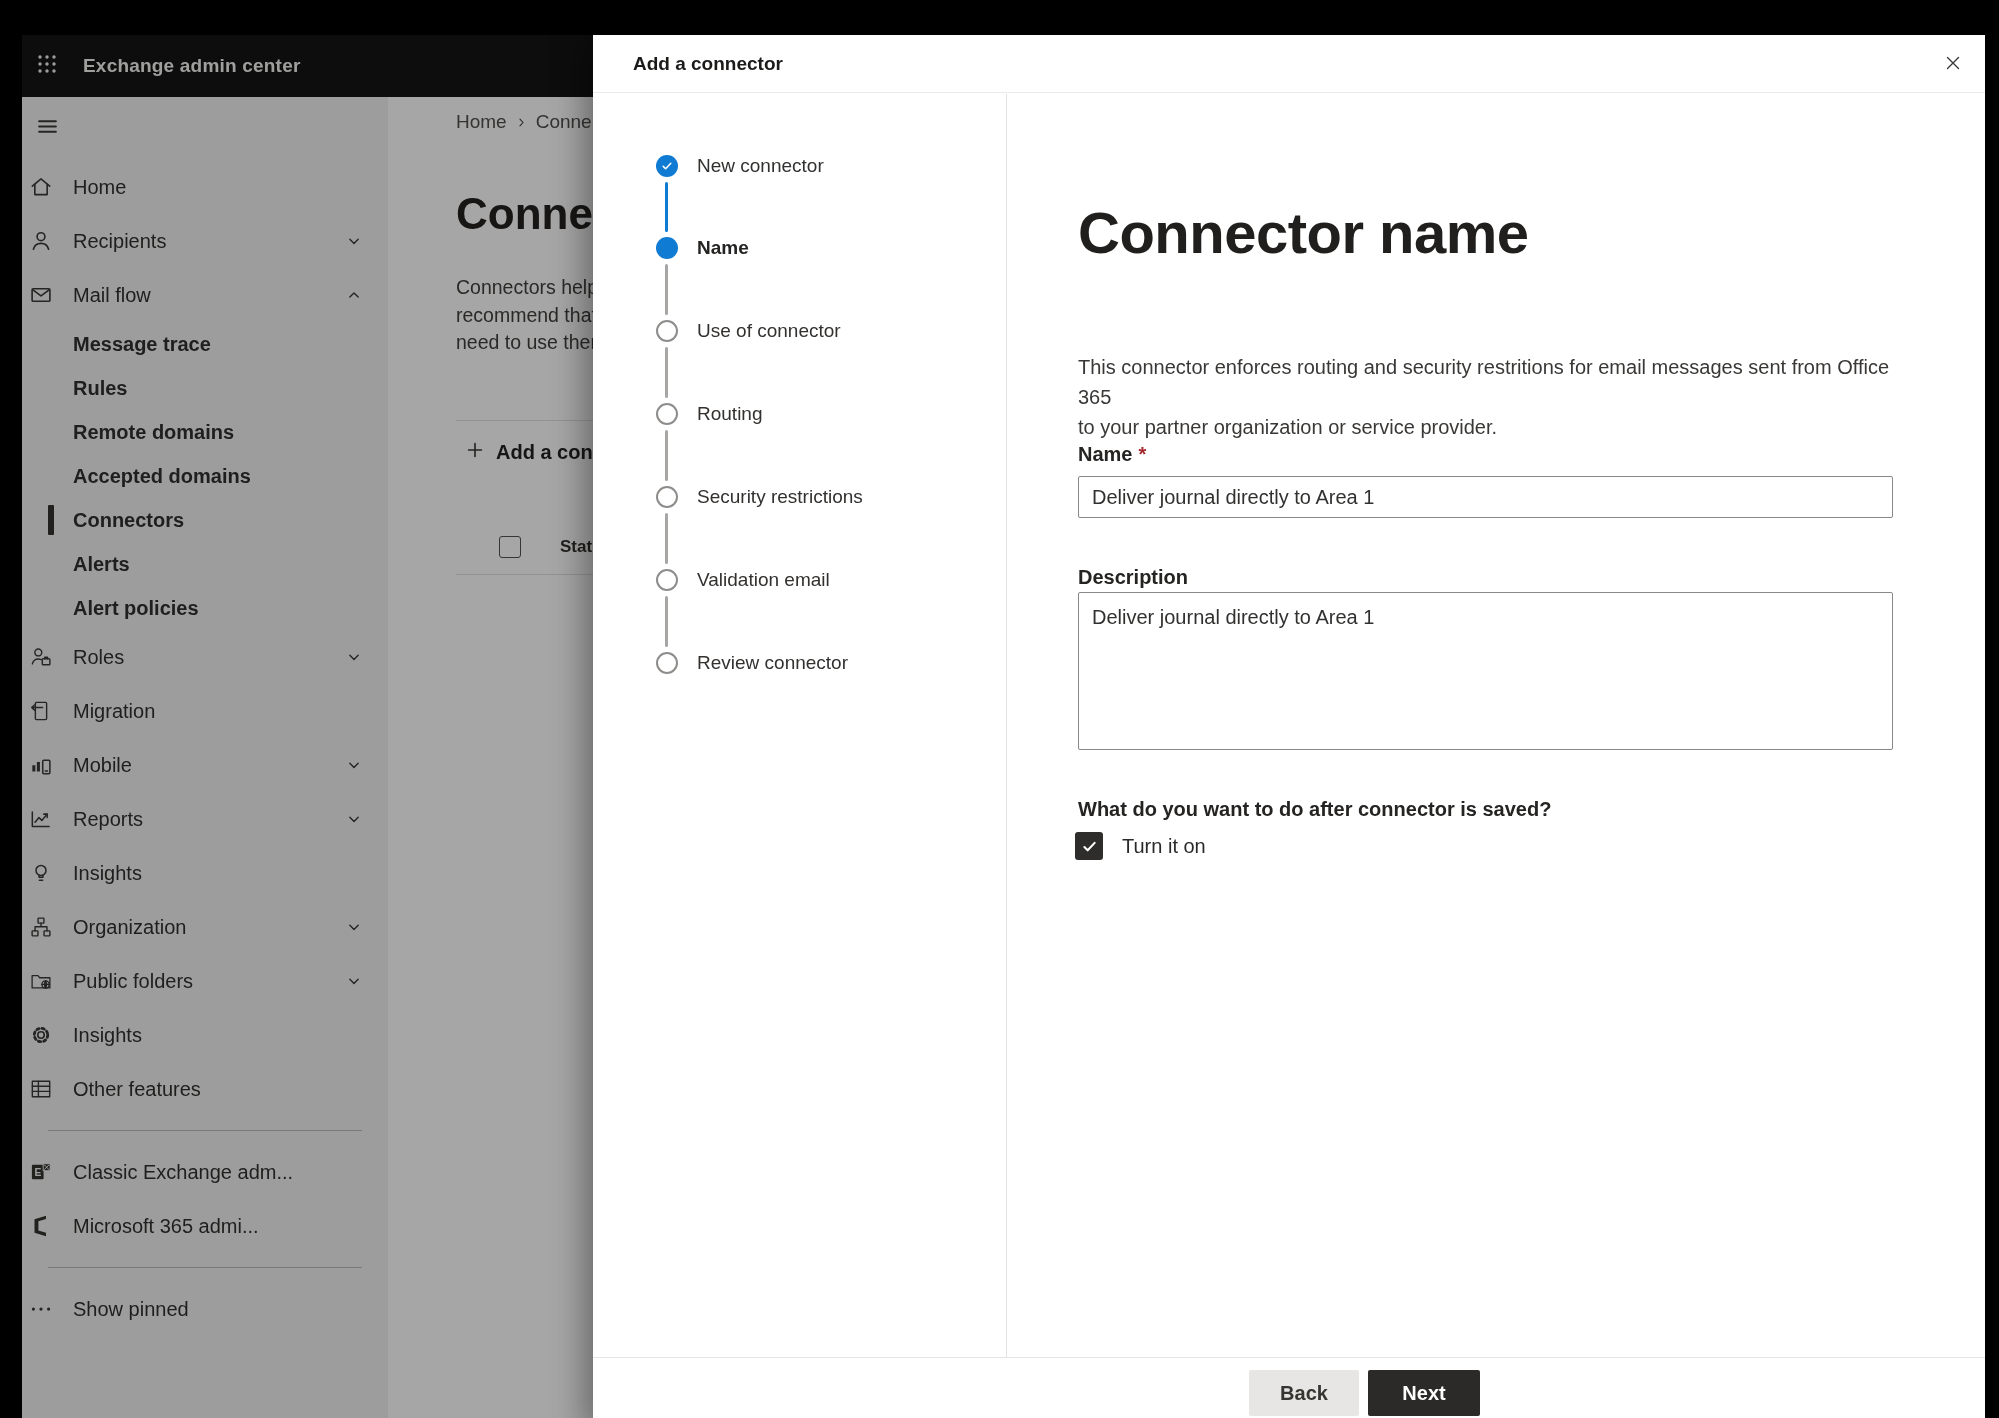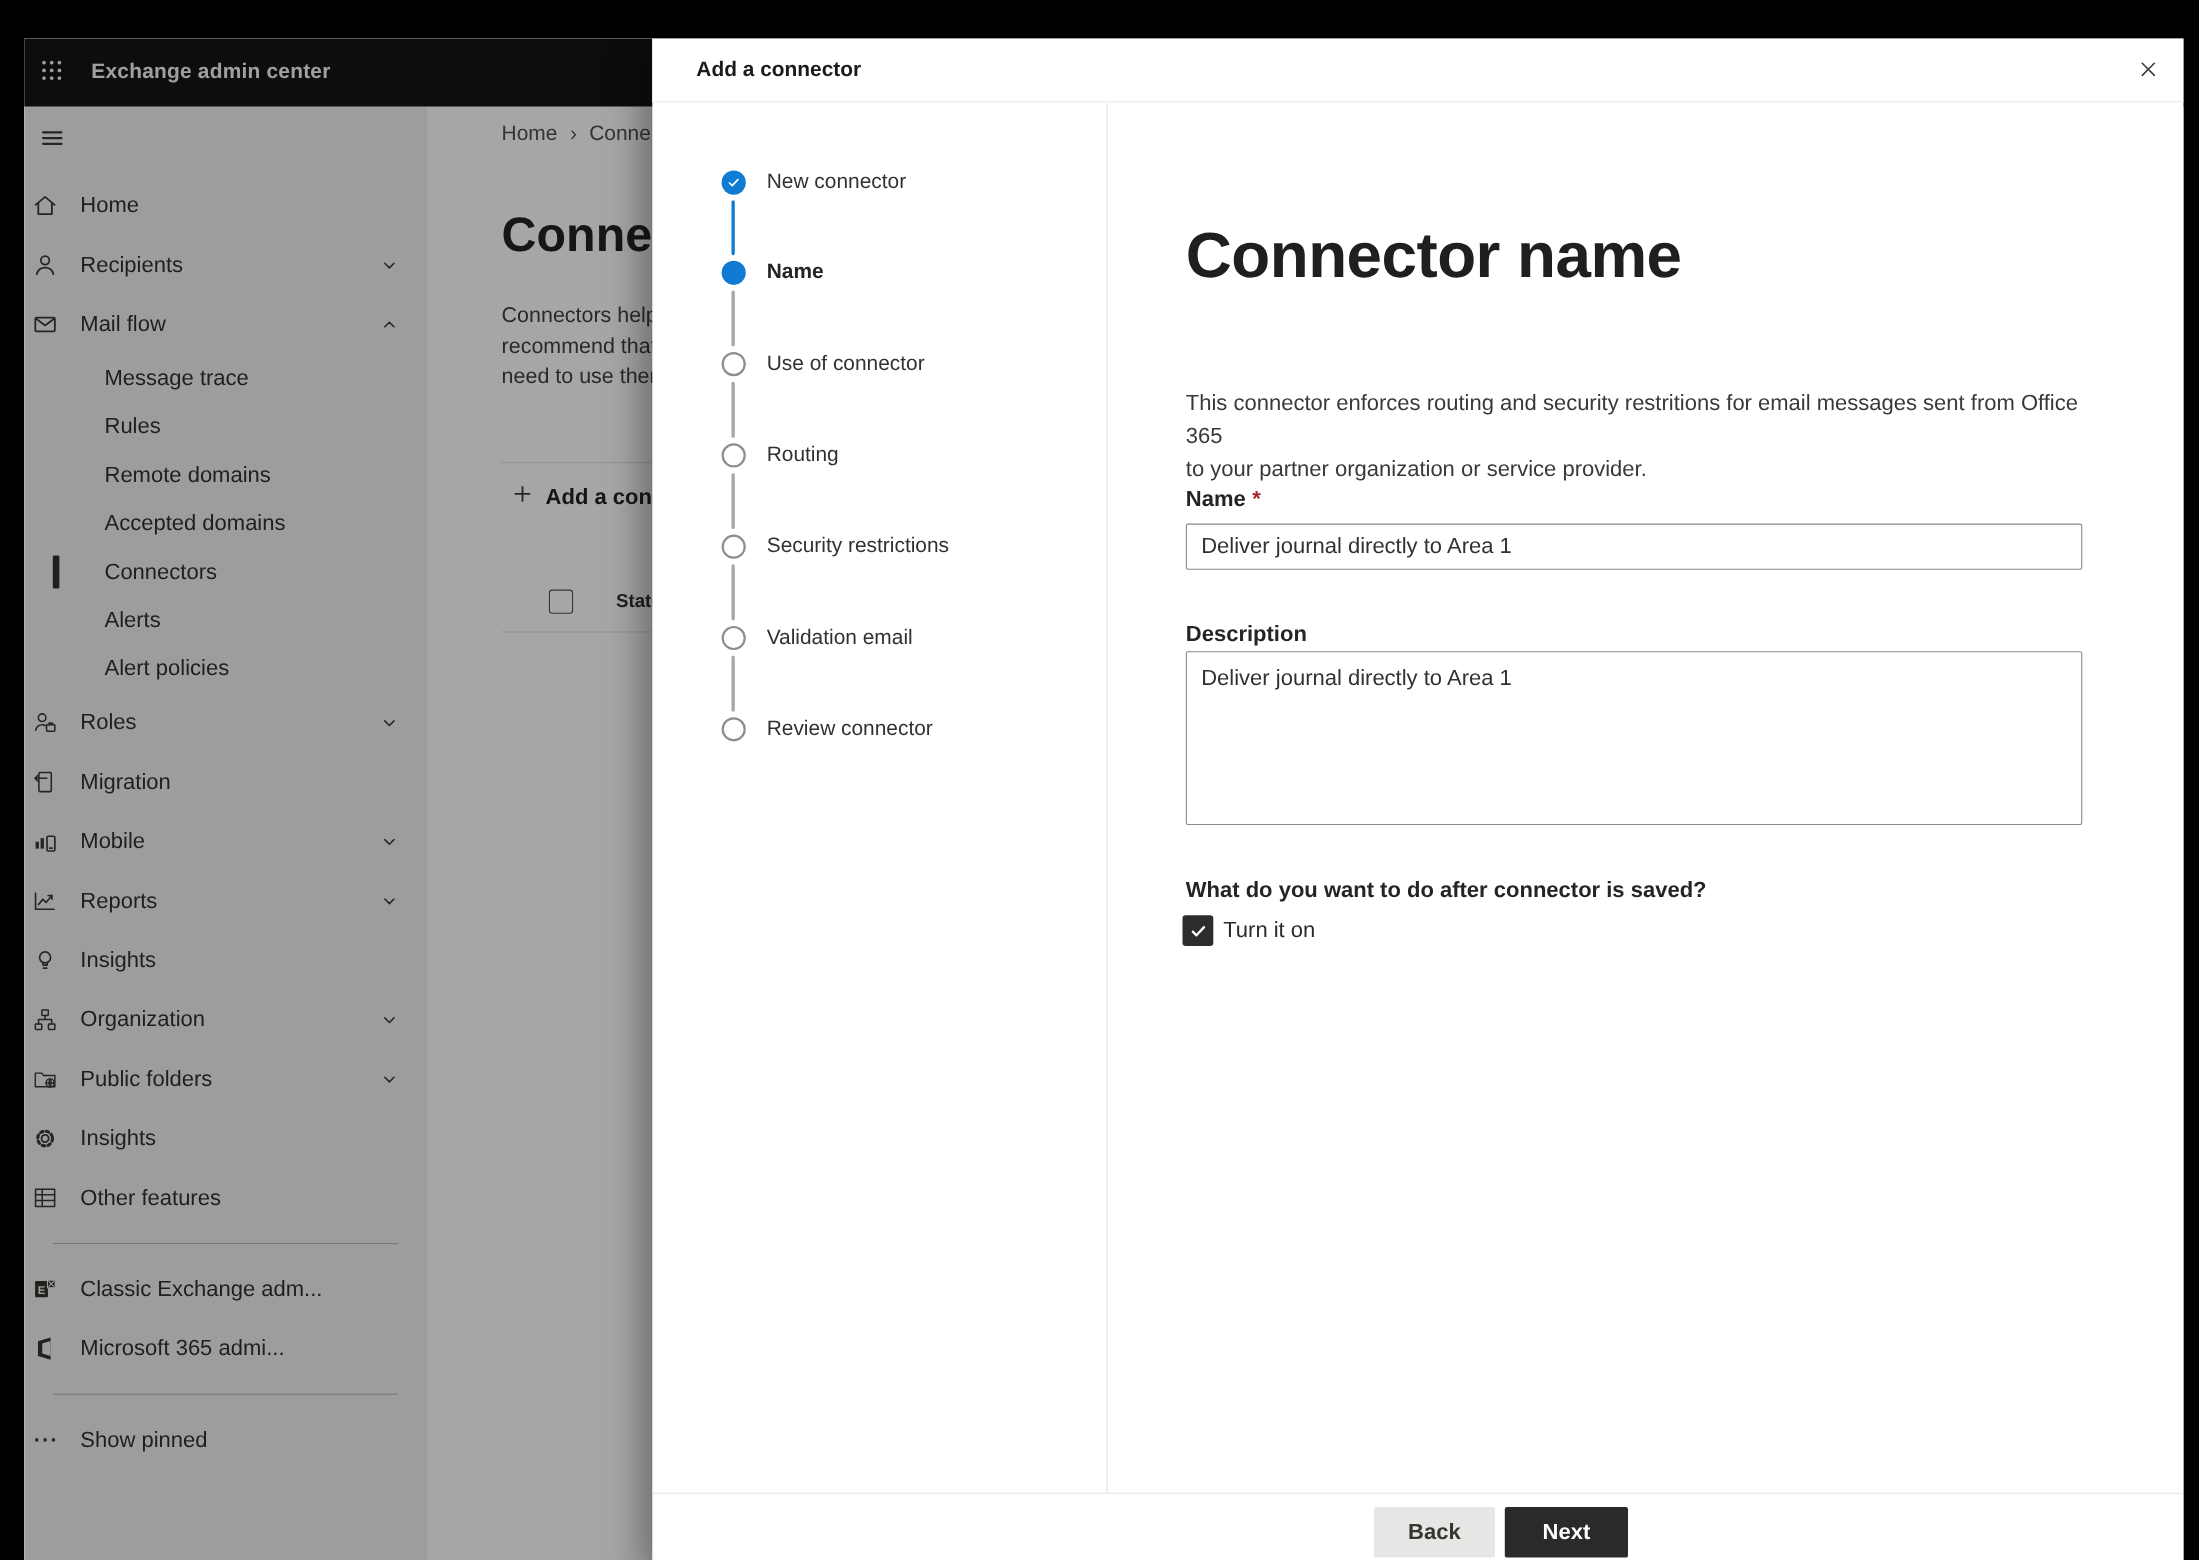--- a/index.html
+++ b/index.html
@@ -13,21 +13,21 @@
   .waffle-btn { width:40px; height:44px; display:flex; align-items:center; justify-content:center; cursor:pointer; }
   .waffle-btn svg { width:24px; height:24px; }
   .topbar-title { color:#f5f4f3; font-size:19px; font-weight:600; margin-left:16px; letter-spacing:.2px; }
 
   
   .sidebar { position:absolute; left:0; top:62px; width:366px; bottom:0; background:#f3f2f1; overflow:hidden; }
   .hamburger-btn { position:absolute; left:6px; top:14px; width:38px; height:34px; display:flex; align-items:center; justify-content:center; cursor:pointer; }
   .hamburger-btn svg { width:25px; height:25px; }
   .nav { position:absolute; left:0; top:63px; right:0; }
   .nav-row { position:relative; display:flex; align-items:center; height:54px; padding-left:6px; cursor:pointer; }
-  .nav-row.sub { height:44px; padding-left:73px; }
+  .nav-row.sub { height:44px; padding-left:51px;font-weight:bold; }
   .nav-icon { width:26px; height:26px; margin-right:19px; flex:none; }
   .nav-icon svg { width:26px; height:26px; display:block; }
   .nav-label { font-size:20px; color:#323130; white-space:nowrap; }
   .nav-chevron { position:absolute; right:24px; width:20px; height:20px; }
   .nav-chevron svg { width:20px; height:20px; }
   .sel-bar { position:absolute; left:26px; top:7px; width:6px; height:30px; background:#35322f; border-radius:1px; }
   .nav-divider { height:1px; background:#bdbbb9; margin:14px 26px; }
 
   
   .content { position:absolute; left:366px; top:62px; right:0; bottom:0; background:#fff; overflow:hidden; }
@@ -63,21 +63,21 @@
   .step-line { position:absolute; left:72px; width:3px; border-radius:2px; background:#a8a6a4; }
   .step-line.blue { background:#0f7bd3; }
 
   .pane-heading { position:absolute; left:485px; top:164px; font-size:58px; font-weight:700; color:#201f1e; letter-spacing:-0.5px; white-space:nowrap; }
   .pane-desc { position:absolute; left:485px; top:317px; width:820px; font-size:20px; line-height:30px; color:#3a3836; white-space:pre-line; }
   .field-label { position:absolute; left:485px; display:flex; gap:6px; font-size:20px; font-weight:700; color:#252423; }
   .req { color:#a4262c; font-weight:700; }
   .name-input { position:absolute; left:485px; top:441px; width:815px; height:42px; border:1px solid #8a8886; border-radius:2px; font-size:20px; color:#323130; padding:0 13px; background:#fff; font-family:inherit; outline:none; }
   .desc-area { position:absolute; left:485px; top:557px; width:815px; height:158px; border:1px solid #8a8886; border-radius:2px; font-size:20px; line-height:26px; color:#323130; padding:11px 13px; background:#fff; font-family:inherit; resize:none; outline:none; }
   .question { position:absolute; left:485px; top:763px; font-size:20px; font-weight:700; color:#252423; }
-  .turnon-row { position:absolute; left:482px; top:797px; display:flex; align-items:center; gap:9px; cursor:pointer; }
+  .turnon-row { position:absolute; left:482px; top:797px; display:flex; align-items:center; gap:19px; cursor:pointer; }
   .turnon-box { width:28px; height:28px; background:#2e2d2b; border-radius:3px; display:flex; align-items:center; justify-content:center; }
   .turnon-box svg { width:19px; height:19px; }
   .turnon-label { font-size:20px; color:#2b2a29; }
 
   .modal-footer-divider { position:absolute; left:0; right:0; top:1322px; height:1px; background:#e7e5e3; }
   .back-btn { position:absolute; left:656px; top:1335px; width:110px; height:46px; background:#e7e6e5; border:none; border-radius:2px; font-size:20px; font-weight:600; color:#37352f; font-family:inherit; cursor:pointer; }
   .next-btn { position:absolute; left:775px; top:1335px; width:112px; height:46px; background:#2b2a28; border:none; border-radius:2px; font-size:20px; font-weight:600; color:#fff; font-family:inherit; cursor:pointer; }
 </style>
 </head>
 <body>

